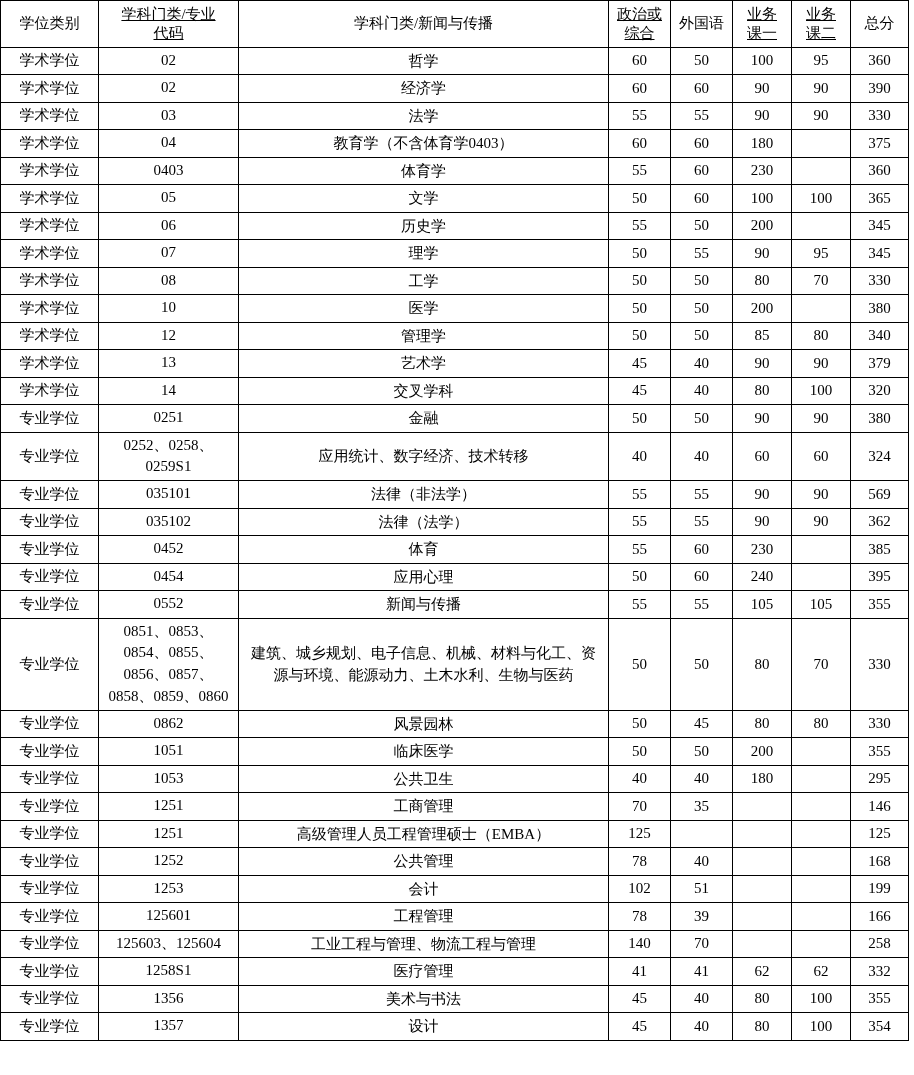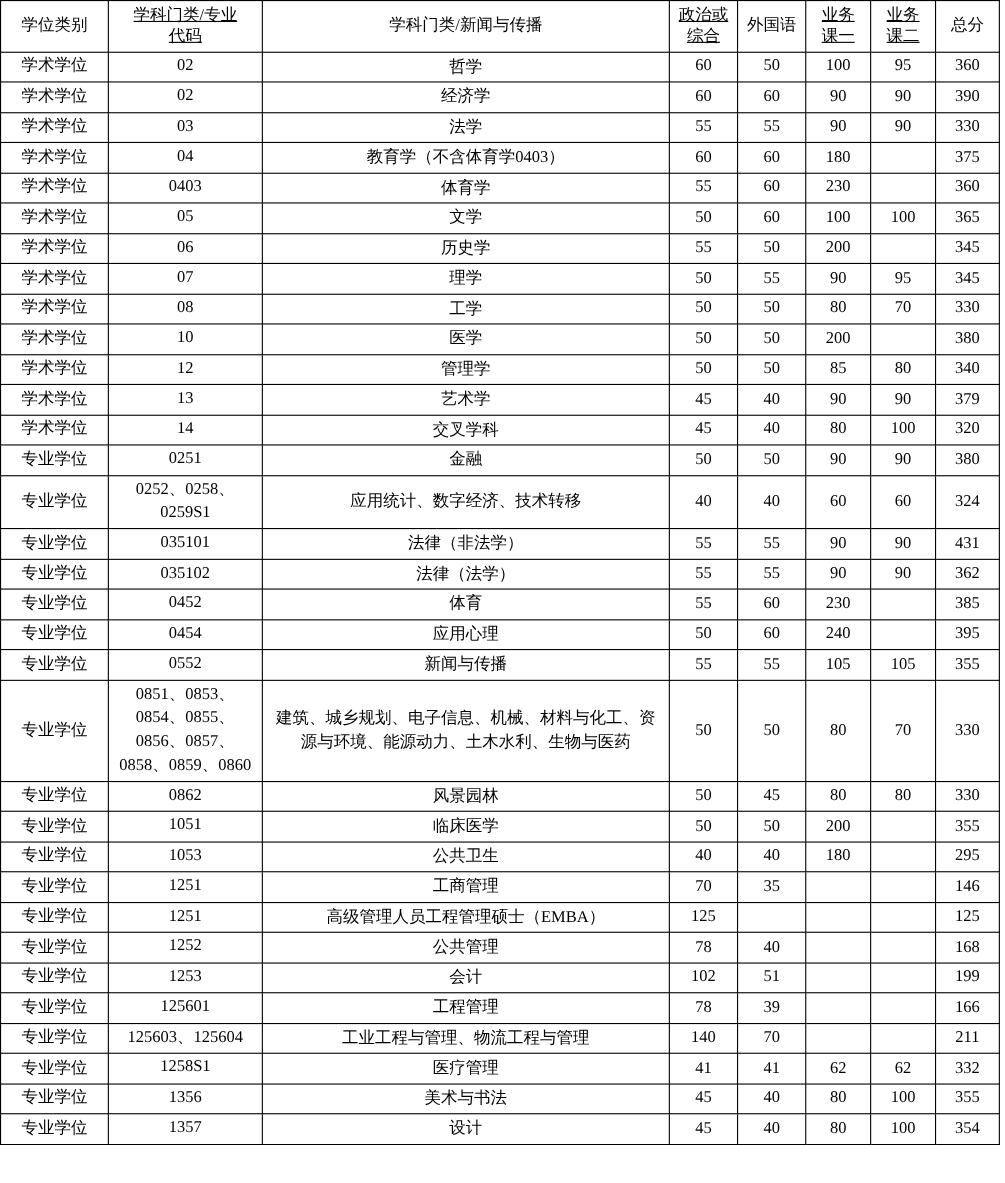--- a/index.html
+++ b/index.html
@@ -326,21 +326,21 @@
         <td class="cell-code">
           <span class="code-wrap">035101</span>
         </td>
         <td class="cell-name">
           <span class="name-wrap">法律（非法学）</span>
         </td>
         <td class="cell-politics">55</td>
         <td class="cell-foreign">55</td>
         <td class="cell-b1">90</td>
         <td class="cell-b2">90</td>
-        <td class="cell-total">431</td>
+        <td class="cell-total">569</td>
       </tr>
       <tr>
         <td class="cell-category">专业学位</td>
         <td class="cell-code">
           <span class="code-wrap">035102</span>
         </td>
         <td class="cell-name">
           <span class="name-wrap">法律（法学）</span>
         </td>
         <td class="cell-politics">55</td>
@@ -522,21 +522,21 @@
         <td class="cell-code">
           <span class="code-wrap">125603、125604</span>
         </td>
         <td class="cell-name">
           <span class="name-wrap">工业工程与管理、物流工程与管理</span>
         </td>
         <td class="cell-politics">140</td>
         <td class="cell-foreign">70</td>
         <td class="cell-b1"></td>
         <td class="cell-b2"></td>
-        <td class="cell-total">211</td>
+        <td class="cell-total">258</td>
       </tr>
       <tr>
         <td class="cell-category">专业学位</td>
         <td class="cell-code">
           <span class="code-wrap">1258S1</span>
         </td>
         <td class="cell-name">
           <span class="name-wrap">医疗管理</span>
         </td>
         <td class="cell-politics">41</td>

